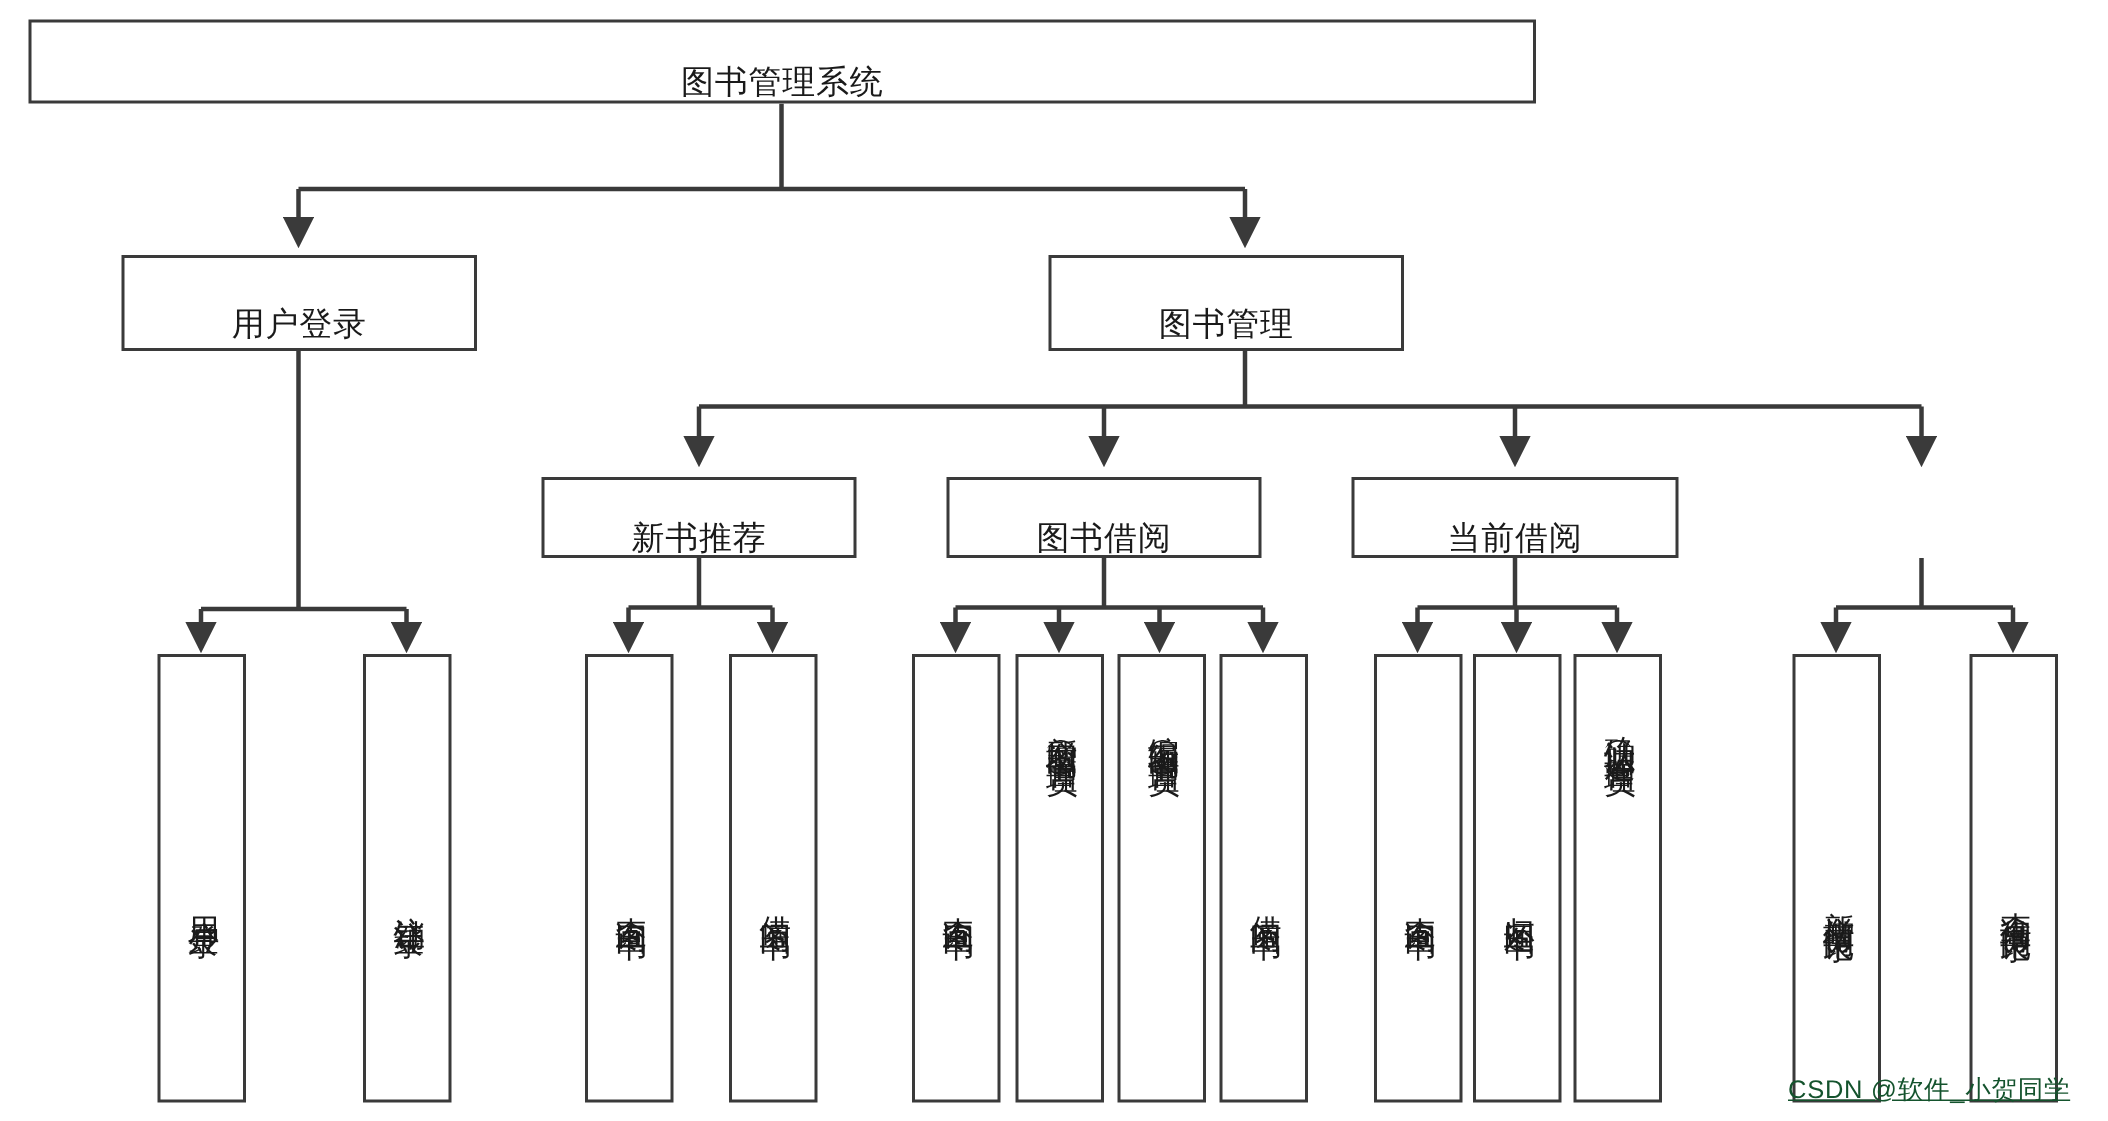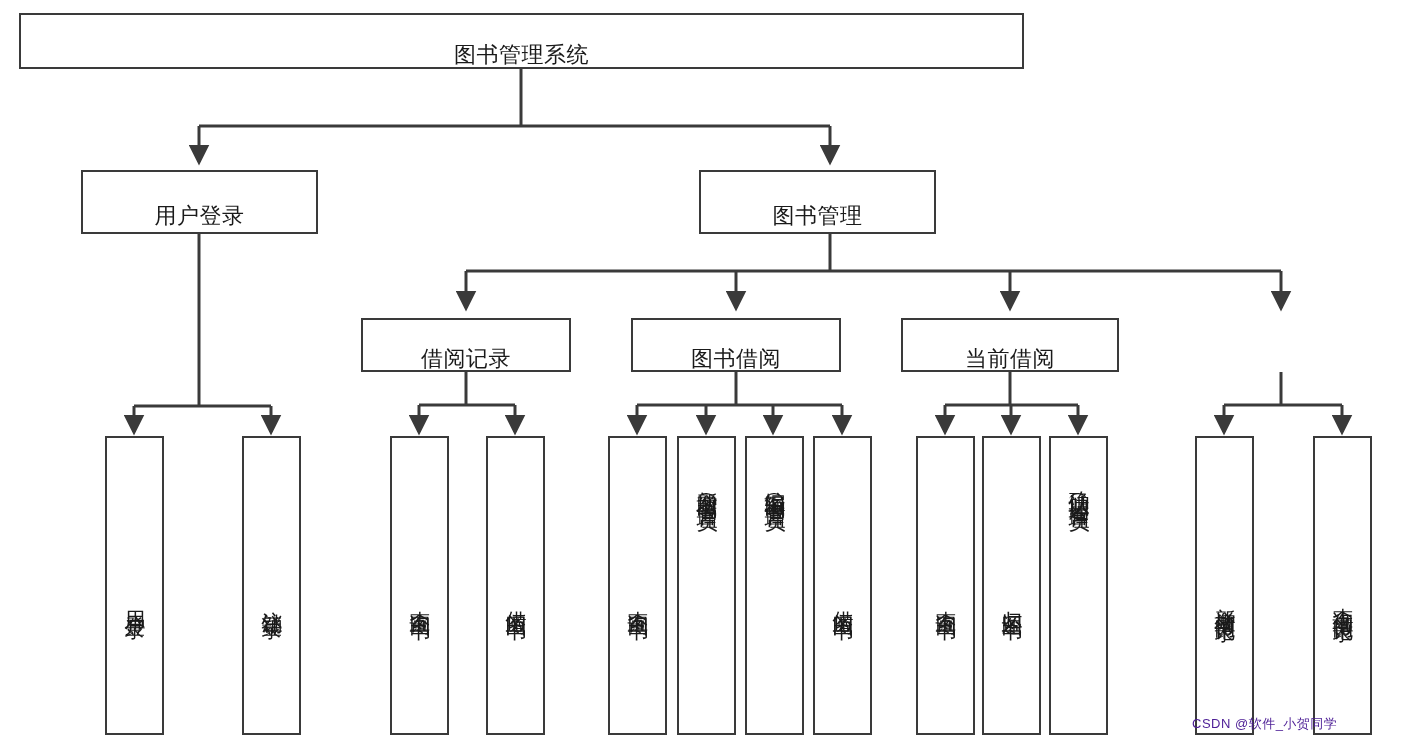--- a/index.html
+++ b/index.html
@@ -64,25 +64,26 @@
     line-height: 1.18;
     letter-spacing: 3px;
     white-space: normal;
   }
   .node.vert.mid {
     align-items: center;
     padding-top: 0;
   }
   .watermark {
     position: absolute;
-    font-size: 13px;
-    color: #4c1d95;
+    font-size: 17px;
+    color: #14532d;
     white-space: nowrap;
     letter-spacing: 0.5px;
     user-select: none;
+    text-decoration: underline;
   }
 </style>
 </head>
 <body>
 
 <div id="canvas">
 
   <svg class="edges" viewBox="0 0 1405 747" xmlns="http://www.w3.org/2000/svg">
     <defs>
       <marker id="arrow" viewBox="0 0 12 12" refX="10" refY="6" markerWidth="7" markerHeight="7" orient="auto-start-reverse">
@@ -140,21 +141,21 @@
   </div>
 
   <div class="node horiz" style="left:81px; top:170px; width:237px; height:64px;">
     <span class="label">用户登录</span>
   </div>
   <div class="node horiz" style="left:699px; top:170px; width:237px; height:64px;">
     <span class="label">图书管理</span>
   </div>
 
   <div class="node horiz" style="left:361px; top:318px; width:210px; height:54px;">
-    <span class="label">借阅记录</span>
+    <span class="label">新书推荐</span>
   </div>
   <div class="node horiz" style="left:901px; top:318px; width:218px; height:54px;">
     <span class="label">当前借阅</span>
   </div>
   <div class="node horiz" style="left:631px; top:318px; width:210px; height:54px;">
     <span class="label">图书借阅</span>
   </div>
 
   <div class="node vert mid" style="left:105px; top:436px; width:59px; height:299px;">
     <span class="label">用户登录</span>

